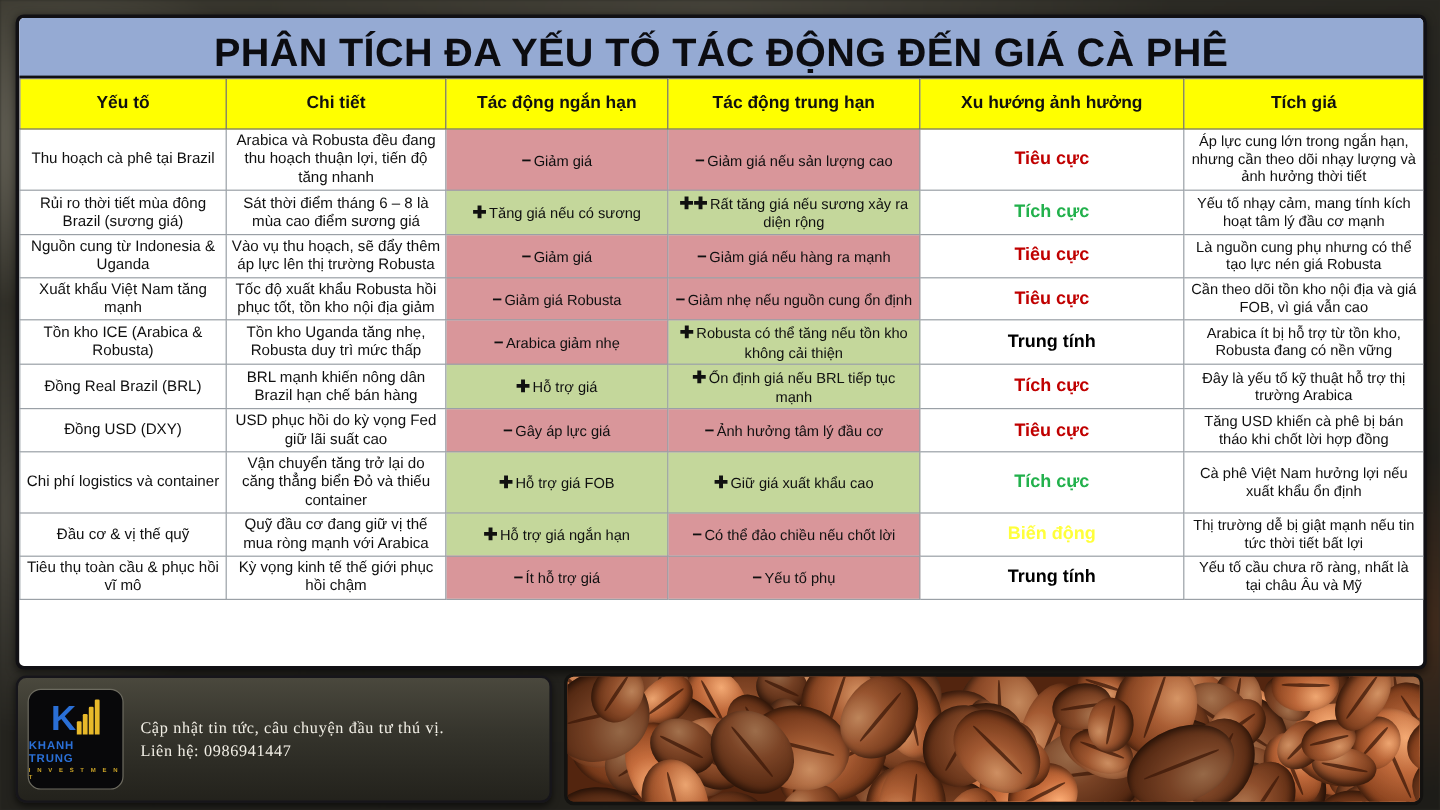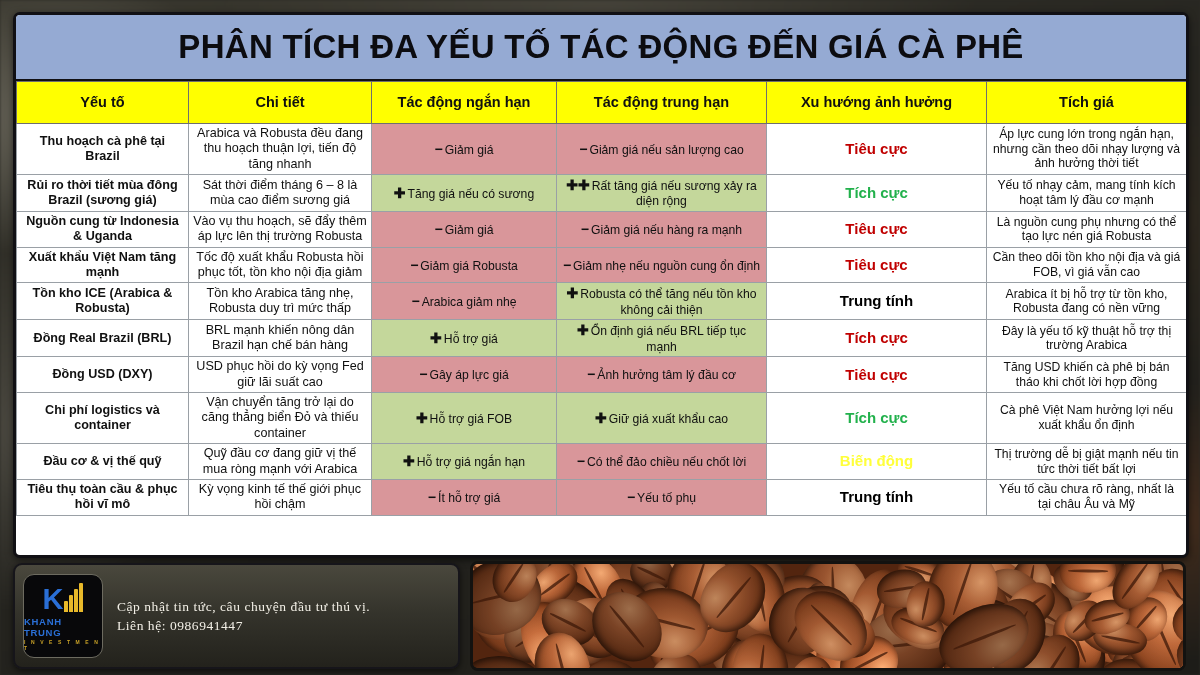--- a/index.html
+++ b/index.html
@@ -35,24 +35,24 @@
     width: 1176px;
     height: 546px;
     border: 3px solid #111014;
     border-radius: 7px;
     background: #ffffff;
     overflow: hidden;
     box-shadow: 0 2px 7px rgba(0,0,0,0.55);
   }
 
   #title-bar {
-    height: 66px;
+    height: 50px;
     background: #95aad3;
     display: flex;
-    align-items: center;
+    align-items: flex-end;
     justify-content: center;
     border-bottom: 2px solid #111014;
   }
   #title-bar .title-text {
     font-size: 33px;
     font-weight: bold;
     color: #0c0c10;
     letter-spacing: 0.3px;
     white-space: nowrap;
   }
@@ -79,21 +79,21 @@
   }
 
   
   col.c0 { width: 172px; }
   col.c1 { width: 183px; }
   col.c2 { width: 185px; }
   col.c3 { width: 210px; }
   col.c4 { width: 220px; }
   col.c5 { width: 200px; }
 
-  td.factor   { font-size: 12.6px; font-weight: bold; background: #ffffff; }
+  td.factor   { font-size: 12.6px; font-weight: normal; background: #ffffff; }
   td.detail   { font-size: 12.6px; font-weight: normal; background: #ffffff; }
   td.impact   { font-size: 12.2px; font-weight: normal; }
   td.trend    { font-size: 15px; font-weight: bold; background: #ffffff; }
   td.note     { font-size: 12.2px; font-weight: normal; background: #ffffff; }
 
   td.neg { background: #d9969a; }
   td.pos { background: #c4d79b; }
 
   .sign { font-weight: bold; font-size: 14px; margin-right: 2px; }
 
@@ -253,21 +253,21 @@
         <tr>
           <td class="factor">Xuất khẩu Việt Nam tăng mạnh</td>
           <td class="detail">Tốc độ xuất khẩu Robusta hồi phục tốt, tồn kho nội địa giảm</td>
           <td class="impact neg"><span class="sign">−</span>Giảm giá Robusta</td>
           <td class="impact neg"><span class="sign">−</span>Giảm nhẹ nếu nguồn cung ổn định</td>
           <td class="trend"><span class="t-neg">Tiêu cực</span></td>
           <td class="note">Cần theo dõi tồn kho nội địa và giá FOB, vì giá vẫn cao</td>
         </tr>
         <tr>
           <td class="factor">Tồn kho ICE (Arabica &amp; Robusta)</td>
-          <td class="detail">Tồn kho Arabica tăng nhẹ, Robusta duy trì mức thấp</td>
+          <td class="detail">Tồn kho Uganda tăng nhẹ, Robusta duy trì mức thấp</td>
           <td class="impact neg"><span class="sign">−</span>Arabica giảm nhẹ</td>
           <td class="impact pos"><span class="sign">✚</span>Robusta có thể tăng nếu tồn kho không cải thiện</td>
           <td class="trend"><span class="t-neu">Trung tính</span></td>
           <td class="note">Arabica ít bị hỗ trợ từ tồn kho, Robusta đang có nền vững</td>
         </tr>
         <tr>
           <td class="factor">Đồng Real Brazil (BRL)</td>
           <td class="detail">BRL mạnh khiến nông dân Brazil hạn chế bán hàng</td>
           <td class="impact pos"><span class="sign">✚</span>Hỗ trợ giá</td>
           <td class="impact pos"><span class="sign">✚</span>Ổn định giá nếu BRL tiếp tục mạnh</td>

